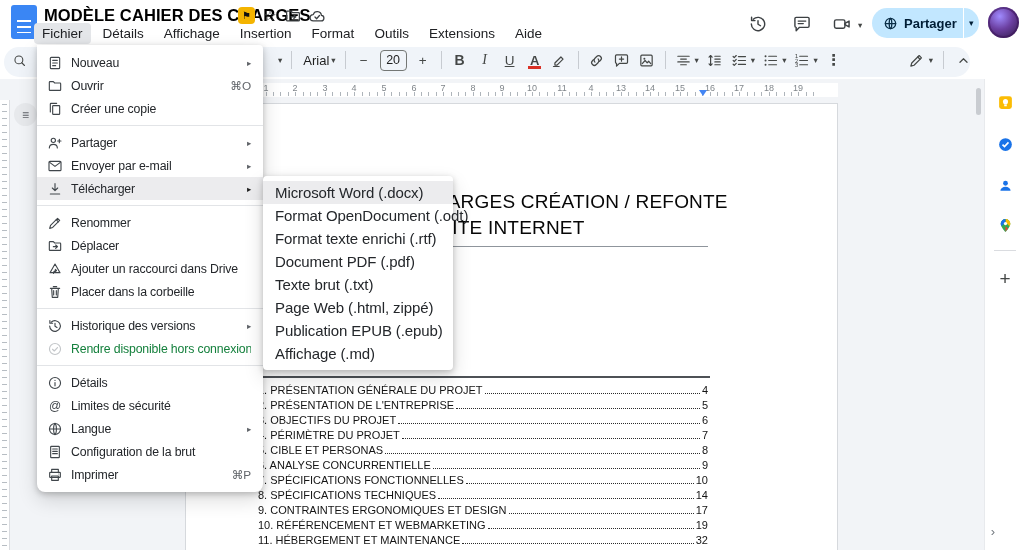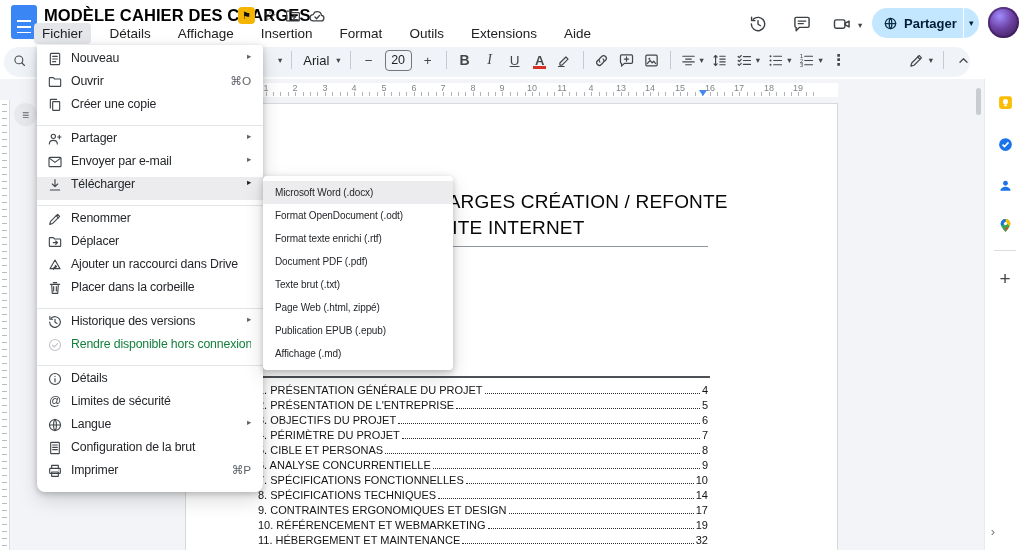--- a/index.html
+++ b/index.html
@@ -15,21 +15,21 @@
   
   .header { position:absolute; left:0; top:0; width:1024px; height:45px; background:#fff; z-index:30; }
   .docs-logo { position:absolute; left:11px; top:5px; width:26px; height:34px; background:#3a86f4; border-radius:3px; }
   .docs-logo:after { content:""; position:absolute; left:6px; right:6px; top:15px; height:13px;
     background:repeating-linear-gradient(to bottom,#fff 0 2.3px,transparent 2.3px 5.8px); }
   .doc-title { position:absolute; left:44px; top:6px; font-size:16.5px; font-weight:600; color:#000; letter-spacing:.1px; white-space:nowrap; }
   .badge-yellow { position:absolute; left:238px; top:7px; width:17px; height:17px; border-radius:4px; background:#f4b400;
     color:#111; font-size:10px; display:flex; align-items:center; justify-content:center; }
   .hd-ic { position:absolute; top:7px; width:18px; height:18px; color:#3c4043; display:flex; align-items:center; justify-content:center; }
   .star { font-size:15px; line-height:18px; font-family:"DejaVu Sans",sans-serif; }
-  .menubar { position:absolute; left:34px; top:23px; display:flex; gap:11px;align-items:flex-end; }
+  .menubar { position:absolute; left:34px; top:23px; display:flex; gap:4px;align-items:flex-end; }
   .mbtn { padding:3px 8px; border-radius:4px; font-size:13.5px; color:#202124; white-space:nowrap; }
   .mbtn.active { background:#e4e6e9; }
   .hright { position:absolute; top:14px; width:20px; height:20px; color:#3c4043; }
   .share-pill { position:absolute; left:872px; top:8px; width:107px; height:30px; background:#c2e7ff; border-radius:15px;
     display:flex; align-items:center; }
   .share-main { display:flex; align-items:center; gap:6px; padding:0 6px 0 11px; }
   .share-pill .lbl { font-size:13px; font-weight:600; color:#001d35; }
   .share-sep { width:1px; height:30px; background:#fff; }
   .share-caret { flex:1; text-align:center; font-size:9px; color:#001d35; }
   .avatar { position:absolute; left:988px; top:7px; width:31px; height:31px; border-radius:50%;
@@ -88,36 +88,36 @@
   .rail-ic { position:absolute; left:12px; width:17px; height:17px; }
   .rail-div { position:absolute; left:9px; top:205px; width:22px; height:1px; background:#dadce0; }
   .rail-plus { position:absolute; left:8px; top:222px; width:24px; height:24px; color:#444746; font-size:19px; font-weight:400;
     display:flex; align-items:center; justify-content:center; }
   .corner-chev { position:absolute; left:985px; top:521px; width:16px; height:20px; color:#747a80; font-size:13px;
     display:flex; align-items:center; justify-content:center; z-index:6; }
 
   
   .filemenu { position:absolute; left:37px; top:45px; width:226px; background:#fff; border-radius:0 4px 8px 8px;
     box-shadow:0 2px 6px rgba(0,0,0,.22), 0 8px 20px rgba(0,0,0,.14); padding:6px 0; z-index:50; }
-  .mrow { height:23px; display:flex; gap:8px; padding:0 12px 0 10px; font-size:12.3px;
+  .mrow { height:23px; display:flex; align-items:center; gap:8px; padding:0 12px 0 10px; font-size:12.3px;
     letter-spacing:-.15px; color:#24272b; }
   .mrow.hl { background:#ececee; }
   .mrow.dis { color:#15803d; }
   .mic { width:16px; height:16px; flex:none; color:#40464b; }
   .mrow.dis .mic { color:#c3c6c9; }
   .mic-at { width:16px; flex:none; text-align:center; font-size:12px; color:#40464b; font-weight:500; }
   .mlabel { flex:1; min-width:0; white-space:nowrap; overflow:hidden; }
   .mshort { font-size:11.8px; color:#5f6368; }
   .marrow { font-size:8.5px; color:#5f6368; font-family:"DejaVu Sans",sans-serif; }
   .msep { height:1px; background:#e2e4e7; margin:5px 0; }
 
   
   .submenu { position:absolute; left:263px; top:176px; width:190px; background:#fff; border-radius:4px;
     box-shadow:0 2px 6px rgba(0,0,0,.22), 0 8px 20px rgba(0,0,0,.14); padding:5px 0; z-index:51; }
-  .srow { height:23px; display:flex; align-items:center; padding:0 12px; font-size:10px; letter-spacing:-.1px; color:#24272b; white-space:nowrap; }
+  .srow { height:23px; display:flex; align-items:center; padding:0 12px; font-size:15px; letter-spacing:-.1px; color:#24272b; white-space:nowrap; }
   .srow.hl { background:#ececee; }
 </style>
 </head>
 <body>
 
 <svg width="0" height="0" style="position:absolute">
   <defs>
     <symbol id="s-doc" viewBox="0 0 24 24">
         <rect x="5" y="3.5" width="14" height="17" rx="1.5"></rect>
         <path d="M8.5 8h7M8.5 12h7M8.5 16h4.5"></path>
@@ -387,21 +387,21 @@
 <div class="corner-chev">›</div>
 
 <div class="toolbar-strip">
   <div class="toolbar-pill"></div>
   <svg class="tb-search ic" viewBox="0 0 24 24">
       <use href="#s-search"></use>
     </svg>
   <div class="tb-row">
     <span class="caret">▾</span>
     <span class="tdiv"></span>
-    <span class="tbtn" style="gap:5px">
+    <span class="tbtn" style="">
       <span class="fontname">Arial</span>
       <span class="caret">▾</span>
     </span>
     <span class="tdiv"></span>
     <span class="tbtn">−</span>
     <span class="sizebox">20</span>
     <span class="tbtn">+</span>
     <span class="tdiv"></span>
     <span class="tbtn bold-b">B</span>
     <span class="tbtn ital-i">I</span>

